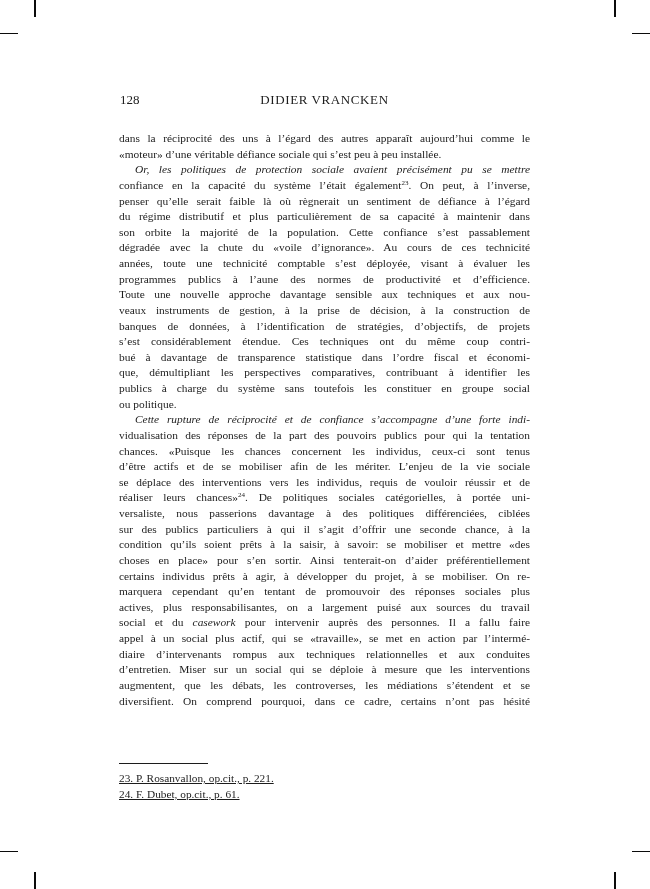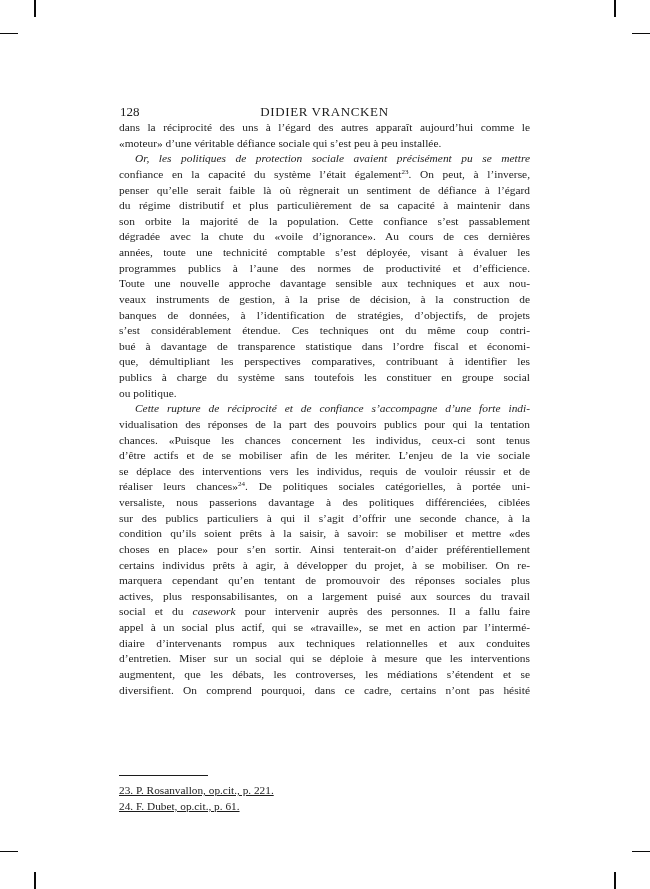--- a/index.html
+++ b/index.html
@@ -19,33 +19,33 @@
   .tl-h { left: 0;     top: 32.5px; }
   .tr-v { left: 614px; top: 0; }
   .tr-h { left: 632px; top: 32.5px; }
   .bl-h { left: 0;     top: 850.5px; }
   .bl-v { left: 34px;  top: 872px; }
   .br-h { left: 632px; top: 850.5px; }
   .br-v { left: 614px; top: 872px; }
 
   .page-inner {
     position: absolute;
-    left: 119px; top: 104px;
+    left: 119px; top: 92px;
     width: 411px;
   }
   .running-head {
     position: relative;
     height: 16px;
     font-size: 13px;
     line-height: 16px;
   }
   .page-num { position: absolute; left: 1px; top: 0; }
   .head-title { text-align: center; letter-spacing: 0.6px; }
 
-  .body-text { }
+  .body-text { margin-top: 23px; }
   .line {
     font-size: 11.4px;
     line-height: 15.63px;
     height: 15.63px;
     overflow: hidden;
     text-align: justify;
     text-align-last: justify;
   }
   .line.last { text-align-last: left; }
   .line.indent { padding-left: 16px; font-style: italic; }
@@ -85,21 +85,21 @@
   </div>
 
   <div class="body-text" id="body-text">
       <div class="line">dans la réciprocité des uns à l’égard des autres apparaît aujourd’hui comme le</div>
       <div class="line last">«moteur» d’une véritable défiance sociale qui s’est peu à peu installée.</div>
       <div class="line indent">Or, les politiques de protection sociale avaient précisément pu se mettre</div>
       <div class="line">confiance en la capacité du système l’était également<sup>23</sup>. On peut, à l’inverse,</div>
       <div class="line">penser qu’elle serait faible là où règnerait un sentiment de défiance à l’égard</div>
       <div class="line">du régime distributif et plus particulièrement de sa capacité à maintenir dans</div>
       <div class="line">son orbite la majorité de la population. Cette confiance s’est passablement</div>
-      <div class="line">dégradée avec la chute du «voile d’ignorance». Au cours de ces dernières</div>
+      <div class="line">dégradée avec la chute du «voile d’ignorance». Au cours de ces technicité</div>
       <div class="line">années, toute une technicité comptable s’est déployée, visant à évaluer les</div>
       <div class="line">programmes publics à l’aune des normes de productivité et d’efficience.</div>
       <div class="line">Toute une nouvelle approche davantage sensible aux techniques et aux nou-</div>
       <div class="line">veaux instruments de gestion, à la prise de décision, à la construction de</div>
       <div class="line">banques de données, à l’identification de stratégies, d’objectifs, de projets</div>
       <div class="line">s’est considérablement étendue. Ces techniques ont du même coup contri-</div>
       <div class="line">bué à davantage de transparence statistique dans l’ordre fiscal et économi-</div>
       <div class="line">que, démultipliant les perspectives comparatives, contribuant à identifier les</div>
       <div class="line">publics à charge du système sans toutefois les constituer en groupe social</div>
       <div class="line last">ou politique.</div>

